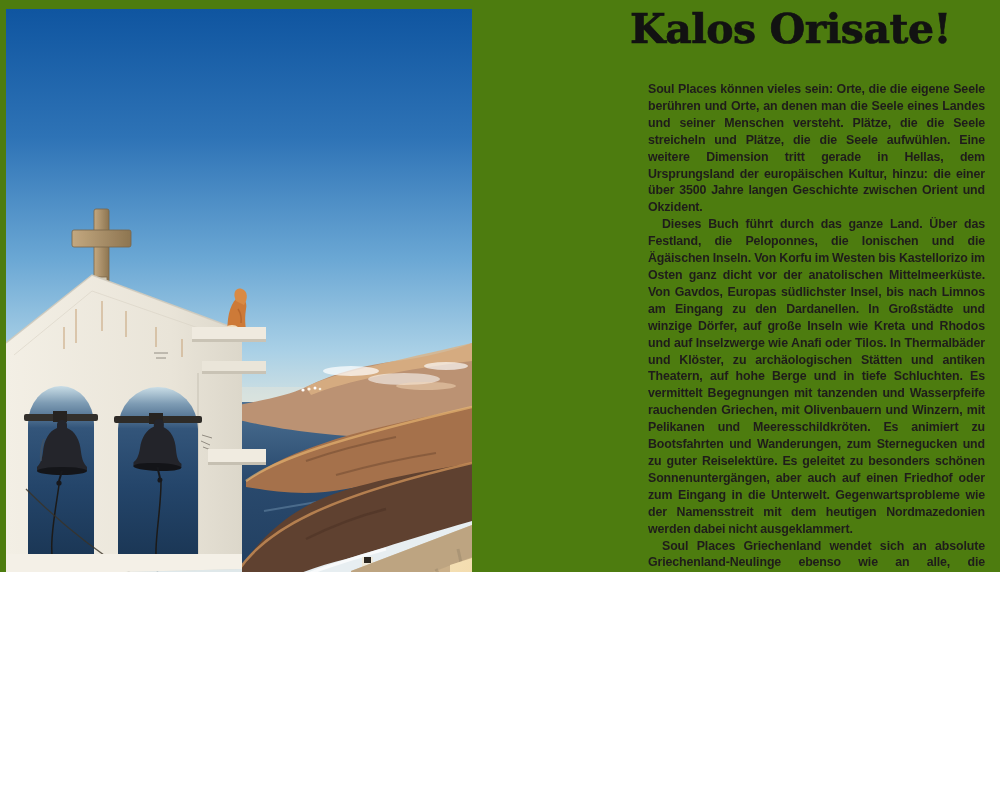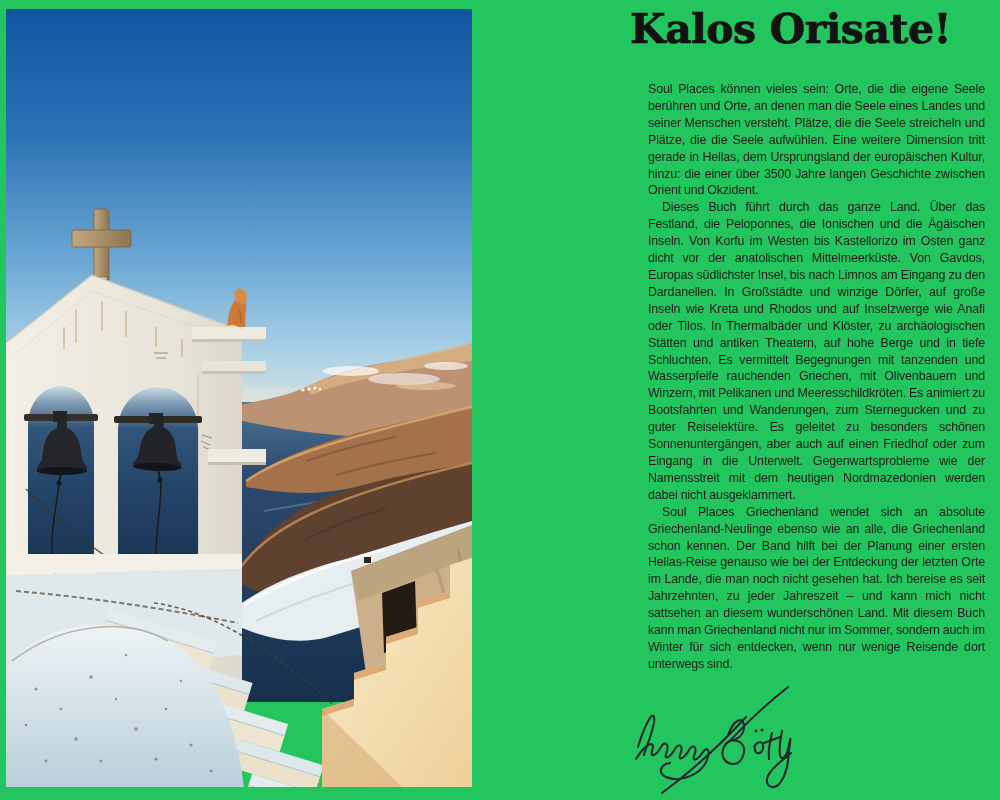--- a/index.html
+++ b/index.html
@@ -1,30 +1,30 @@
 <!DOCTYPE html>
 <html><head>
 <meta charset="utf-8">
 <style>
   html,body{margin:0;padding:0;background:#ffffff;}
-  .page{position:relative;width:1000px;height:800px;background:#22c55e;overflow:hidden;
+  .page{position:relative;width:1000px;height:572px;background:#4d7c0f;overflow:hidden;
         font-family:"Liberation Sans",sans-serif;}
   
   .photo{position:absolute;left:6px;top:9px;width:466px;height:778px;margin:0;padding:0;}
   .photo svg{display:block;width:100%;height:100%;}
   
   .right-col{position:absolute;left:630px;top:0;width:360px;}
   .page-title{margin:8px 0 0 0;color:#121212;
       font-family:"DejaVu Serif","Liberation Serif",serif;
       font-weight:bold;font-size:41px;line-height:1.05;letter-spacing:-0.5px;
       -webkit-text-stroke:0.7px #121212;}
   .body-text{margin:30px 0 0 18px;width:337px;text-align:justify;
       font-size:12.4px;line-height:16.9px;color:#1f1c1b;
       letter-spacing:-0.12px;word-spacing:-0.4px;
-      -webkit-hyphens:auto;hyphens:auto;}
+      -webkit-hyphens:auto;hyphens:auto;font-weight:bold;}
   .body-text p{margin:0;}
   .body-text p + p{text-indent:14px;}
   .signature{margin:10px 0 0 -2px;width:170px;height:126px;}
   .signature svg{display:block;width:100%;height:100%;}
 </style>
 </head>
 <body>
 
 <div class="page">
 

